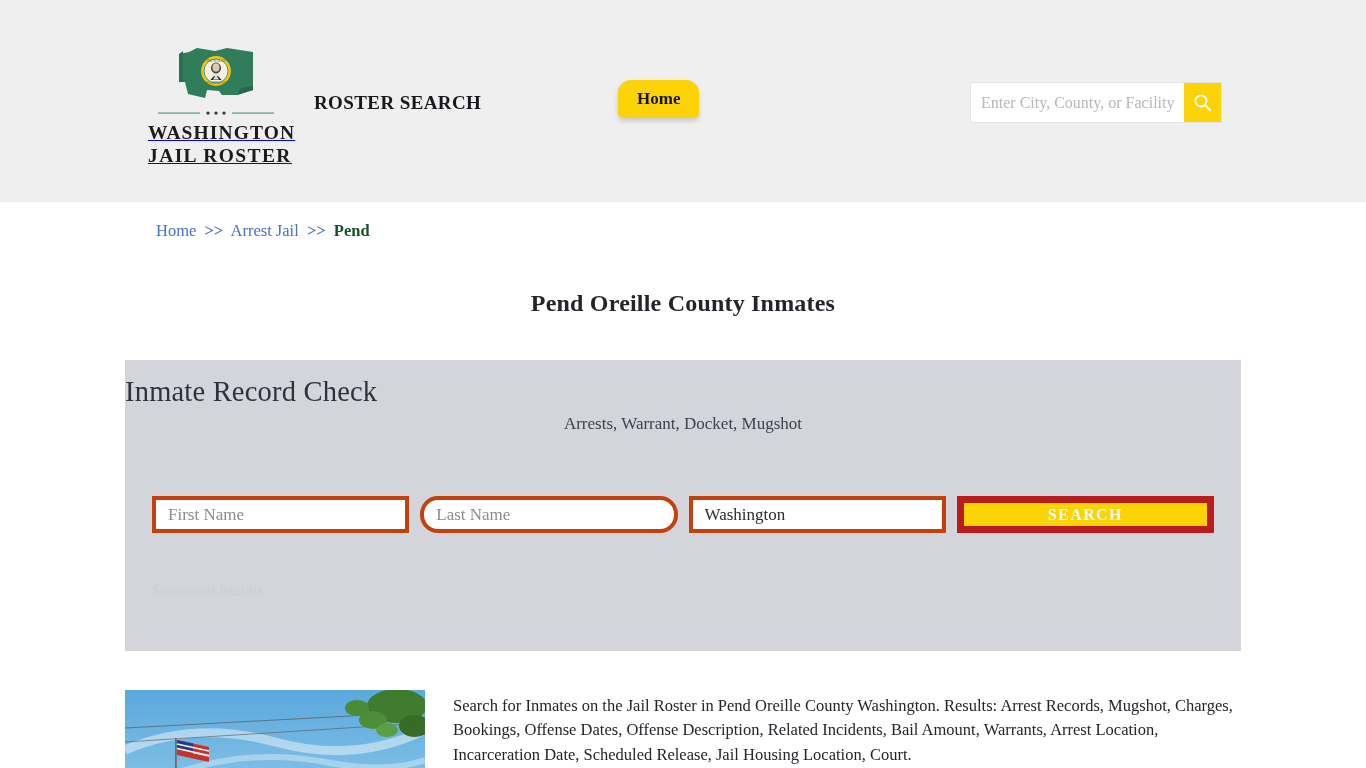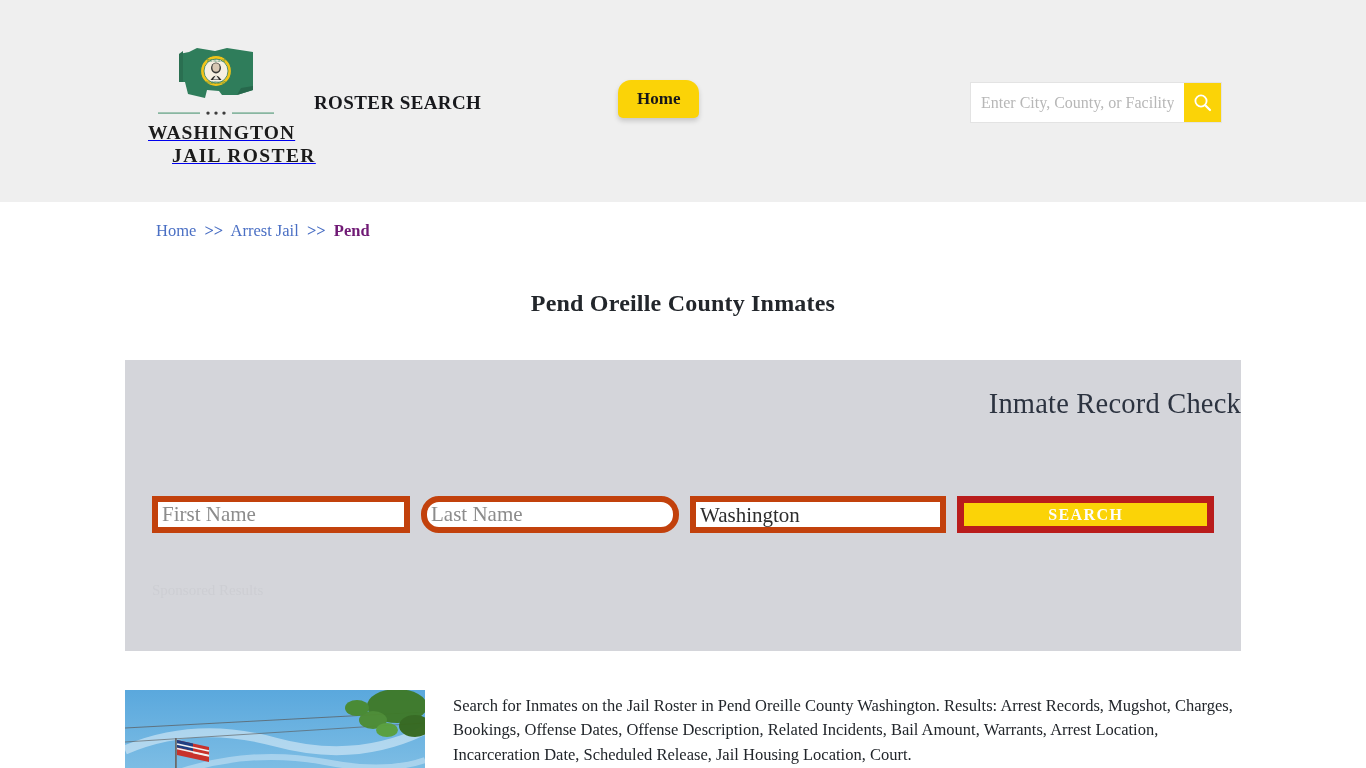--- a/index.html
+++ b/index.html
@@ -47,21 +47,21 @@
   }
   .brand-name {
     font-family: "Liberation Serif", "DejaVu Serif", serif;
     font-size: 19.5px;
     font-weight: bold;
     letter-spacing: 1.1px;
     color: #1b1b1b;
     line-height: 1.18;
     white-space: nowrap;
   }
-  .brand-name .line2 { letter-spacing: 1.4px; margin-left: 24px; }
+  .brand-name .line2 { letter-spacing: 1.4px; }
 
   .roster-search-text {
     position: absolute;
     left: 314px;
     top: 92px;
     font-size: 19px;
     font-weight: 600;
     letter-spacing: 0.4px;
     color: #17181c;
     font-family: "Liberation Serif", "DejaVu Serif", serif;
@@ -134,21 +134,21 @@
     position: absolute;
     left: 156px;
     top: 221px;
     font-size: 16.5px;
     color: #3a3a3a;
     font-family: "Liberation Serif", "DejaVu Serif", serif;
     white-space: nowrap;
   }
   .breadcrumb a { color: #4a6fc4; text-decoration: none; }
   .breadcrumb .sep { color: #4a6fc4; margin: 0 4px; font-weight: bold; }
-  .breadcrumb .current { color: #701a75; font-weight: bold; }
+  .breadcrumb .current { color: #14532d; font-weight: bold; }
 
   
   .page-title {
     position: absolute;
     left: 0; top: 274px;
     width: 1366px;
     text-align: center;
     font-size: 24px;
     font-weight: bold;
     color: #22262b;
@@ -159,26 +159,26 @@
   
   .record-panel {
     position: absolute;
     left: 125px;
     top: 360px;
     width: 1116px;
     height: 291px;
     background: #d4d5da;
   }
   .record-title {
-    text-align: right;
+    text-align: left;
     font-size: 28.5px;
     color: #2c3340;
     font-weight: normal;
     margin: 0;
-    padding-top: 28px;
+    padding-top: 16px;
     letter-spacing: 0.2px;
     font-family: "Liberation Serif", "DejaVu Serif", serif;
   }
   .record-sub {
     text-align: center;
     font-size: 17px;
     color: #3b4250;
     margin: 6px 0 0 0;
     font-family: "Liberation Serif", "DejaVu Serif", serif;
   }
@@ -186,26 +186,26 @@
     position: absolute;
     left: 27px;
     top: 136px;
     width: 1062px;
     display: flex;
     gap: 11px;
     align-items: stretch;
   }
   .record-form .field {
     height: 37px;
-    border: 6px solid #c2410c;
+    border: 4px solid #c2410c;
     background: #ffffff;
     font-family: "Liberation Serif", "DejaVu Serif", serif;
-    font-size: 21px;
+    font-size: 17px;
     color: #2d2d2d;
-    padding: 0 4px;
+    padding: 0 12px;
     outline: none;
   }
   .record-form .field::placeholder { color: #8c8c8c; }
   .fld-first { width: 258px; }
   .fld-last  { width: 258px; border-radius: 18px; }
   .fld-state {
     width: 258px;
     appearance: none;
     -webkit-appearance: none;
     background-image:
@@ -323,20 +323,21 @@
   <span class="sep">&gt;&gt;</span>
   <a href="#">Arrest Jail</a>
   <span class="sep">&gt;&gt;</span>
   <span class="current">Pend</span>
 </div>
 
 <h1 class="page-title">Pend Oreille County Inmates</h1>
 
 <section class="record-panel">
   <h2 class="record-title">Inmate Record Check</h2>
+  <p class="record-sub">Arrests, Warrant, Docket, Mugshot</p>
 
   <form class="record-form">
     <input class="field fld-first" type="text" placeholder="First Name" style="">
     <input class="field fld-last" type="text" placeholder="Last Name" style="">
     <select class="field fld-state">
       <option>Washington</option>
     </select>
     <button class="search-submit" type="submit">SEARCH</button>
   </form>
 

